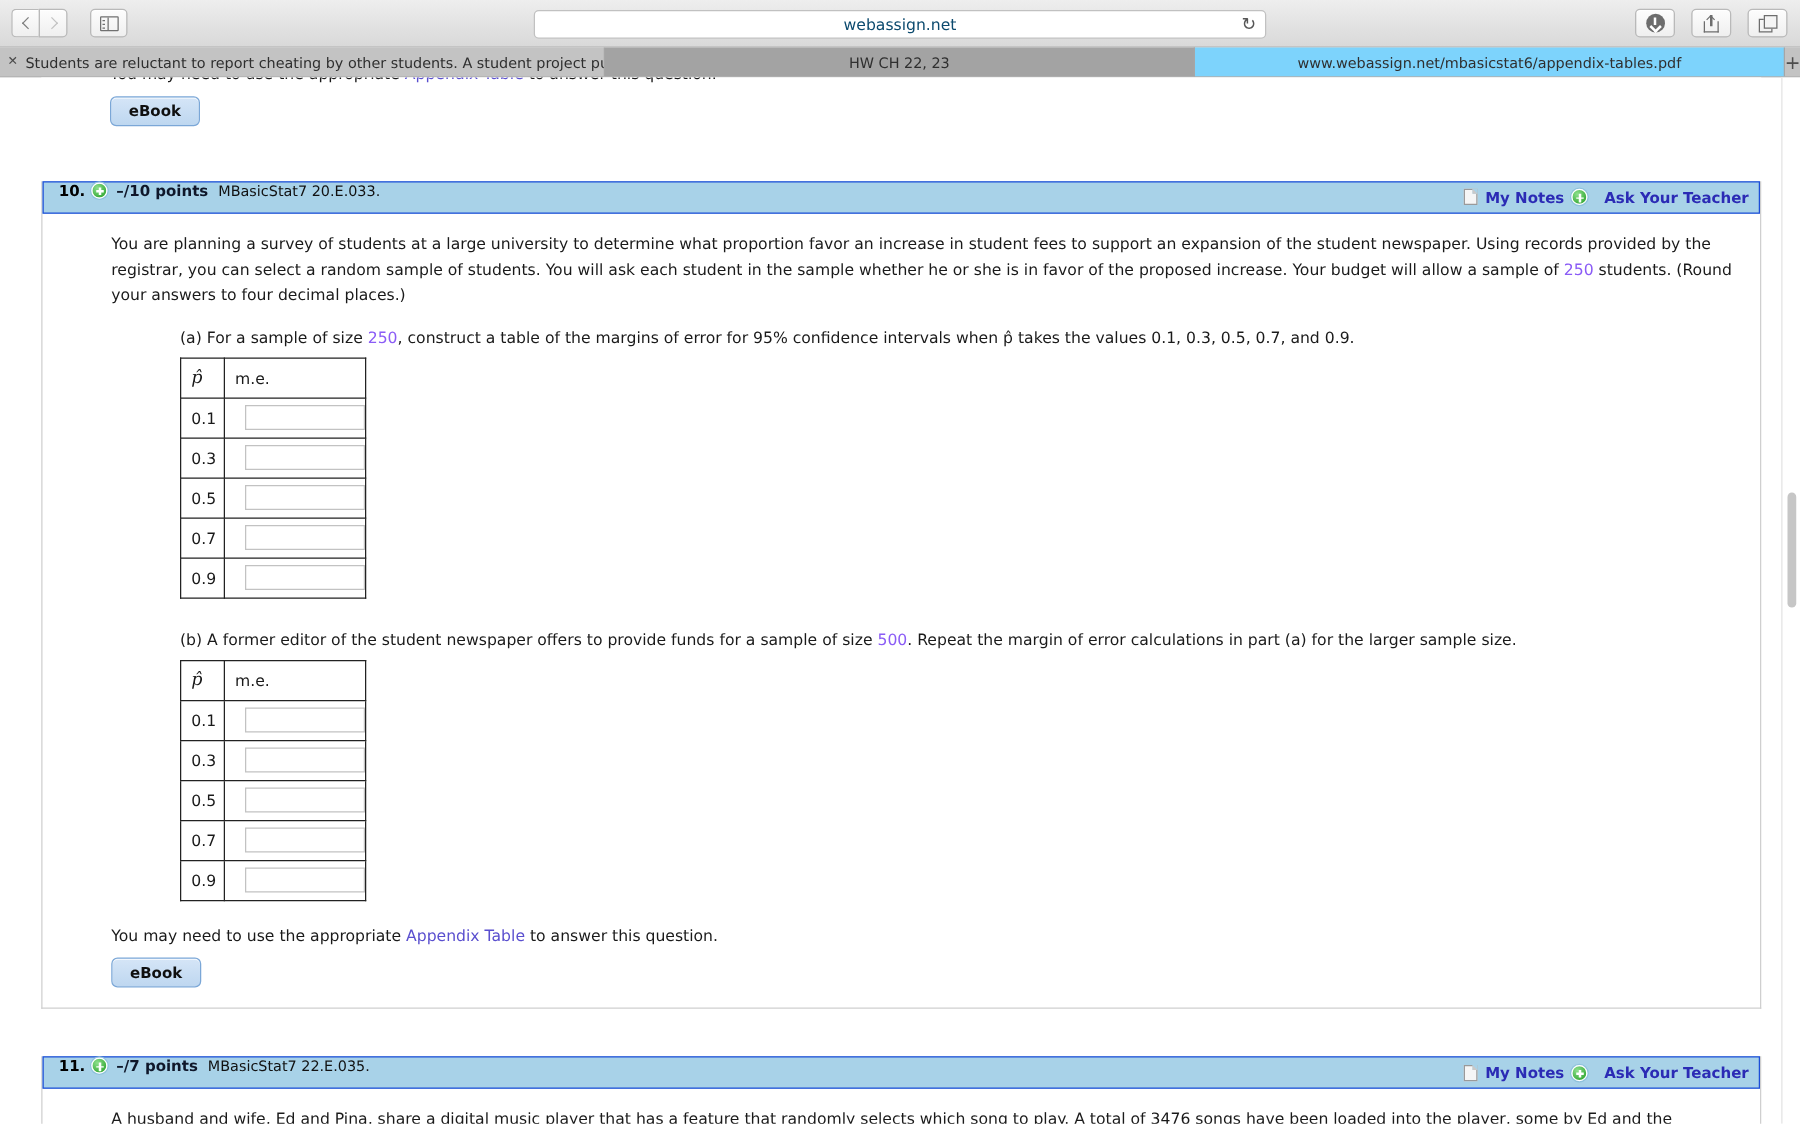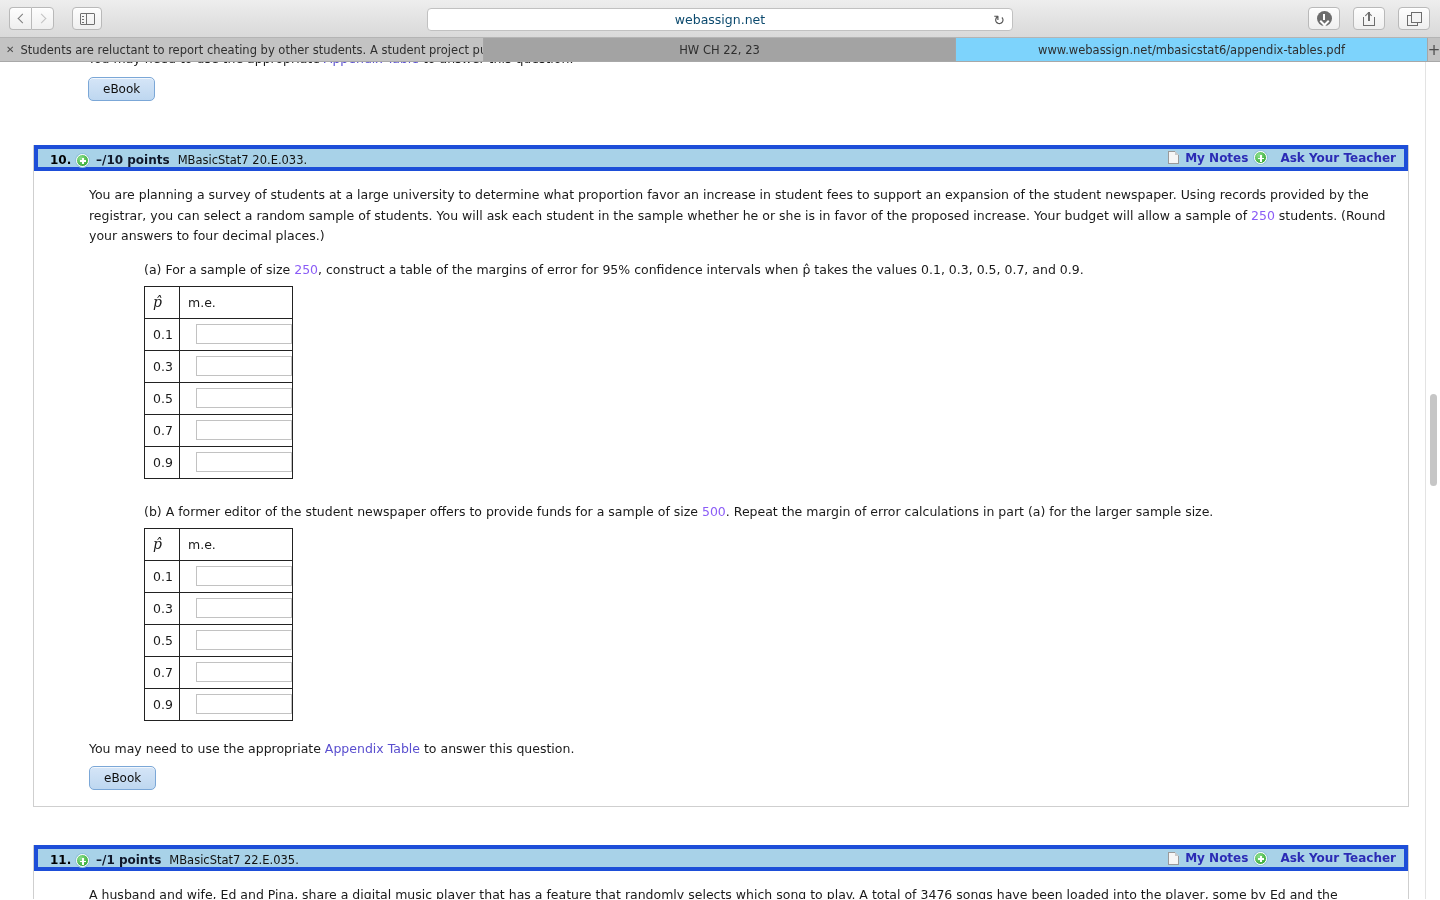--- a/index.html
+++ b/index.html
@@ -116,24 +116,24 @@
     margin: 0 17px 0 33px;
     border: 1px solid #cfcfcf;
     border-top: none;
     background: #fff;
   }
   .q-card.no-border { border: none; }
 
   .q-header {
     background: #a8d2e8;
     height: 26px;
-    display: flex; align-items: flex-end;
+    display: flex; align-items: flex-start;
     font-size: 12px;
     position: relative;
-    border: 4px solid #1d4ed8;
+    border: 1px solid #1d4ed8;
   }
   .q-num { width: 38px; padding-left: 12px; font-weight: bold; color: #000; font-size: 12px; }
   .plus-icon {
     width: 13px; height: 13px; border-radius: 50%;
     background: radial-gradient(circle at 35% 30%, #8de08d, #1f9b1f);
     border: 1px solid #ffffff;
     box-shadow: 0 0 0 1px #8fc2dc;
     position: relative; flex: 0 0 auto; margin-right: 7px;
   }
   .plus-icon::before, .plus-icon::after {
@@ -198,21 +198,21 @@
 
   .tail { margin-top: 18px; }
   .ebook-btn {
     margin-top: 7px;
     display: inline-block;
     background: linear-gradient(to bottom, #d5e5f7, #bed7f0);
     border: 1px solid #7ba7d7;
     border-radius: 5px;
     padding: 4px 14px;
     font-size: 12px;
-    font-weight: normal;
+    font-weight: bold;
     color: #0f0f0f;
     box-shadow: 0 1px 0 rgba(255,255,255,0.7) inset;
   }
 
   .gap { height: 38px; }
 
   
   #scrollbar-track {
     position: absolute; right: 0; top: 0; width: 15px; height: 837px;
     background: #ffffff; border-left: 1px solid #e3e3e3;
@@ -401,21 +401,21 @@
         </div>
       </div>
     </div>
 
     <div class="gap"></div>
 
     <div class="q-card">
       <div class="q-header">
         <span class="q-num">11.</span>
         <span class="plus-icon"></span>
-        <span class="q-points">–/1 points</span>
+        <span class="q-points">–/7 points</span>
         <span class="q-code">MBasicStat7 22.E.035.</span>
         <span class="q-header-right">
           <span class="note-icon"></span>
           <a class="hdr-link" href="#">My Notes</a>
           <span class="plus-icon"></span>
           <a class="hdr-link" href="#">Ask Your Teacher</a>
         </span>
       </div>
       <div class="q-body">
         <div class="q-text">A husband and wife, Ed and Pina, share a digital music player that has a feature that randomly selects which song to play. A total of 3476 songs have been loaded into the player, some by Ed and the</div>

